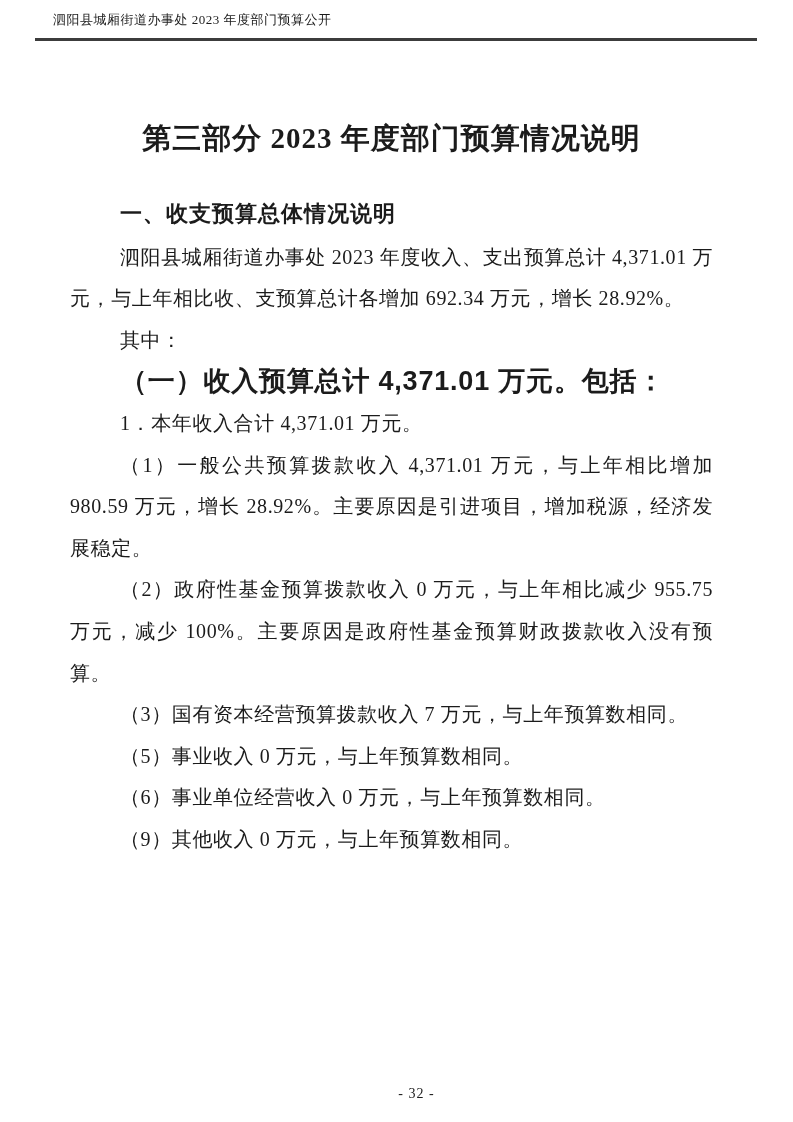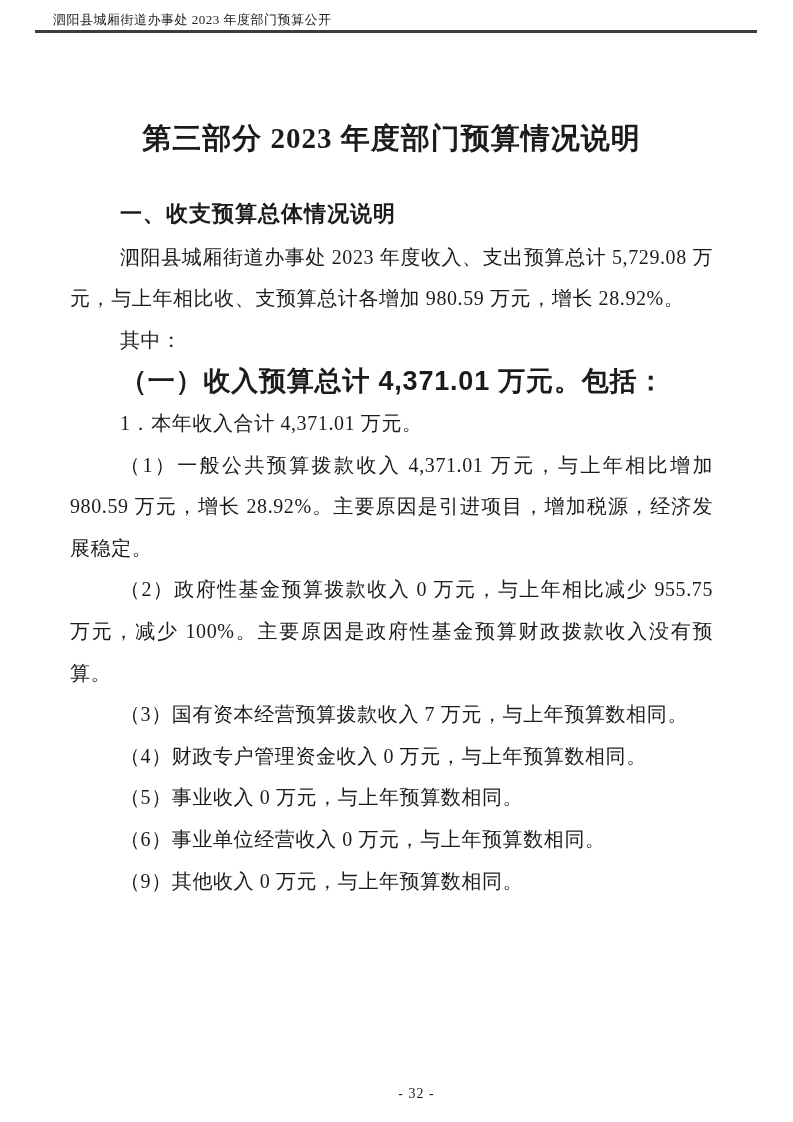--- a/index.html
+++ b/index.html
@@ -16,21 +16,21 @@
     color: #1b1b1b;
     overflow: hidden;
     font-family: "Liberation Serif", "DejaVu Serif", serif;
   }
   .doc-header {
     position: absolute;
     left: 35px;
     right: 36px;
     top: 13px;
     border-bottom: 3px solid #3c3c3c;
-    padding-bottom: 3px;
+    padding-bottom: 11px;
     font-size: 13px;
     line-height: 14px;
     font-family: "Liberation Serif", "DejaVu Serif", serif;
   }
   .doc-header-text {
     display: inline-block;
     margin-left: 18px;
     letter-spacing: 0.5px;
   }
   .doc-content {
@@ -91,35 +91,34 @@
   <header class="doc-header">
     <span class="doc-header-text">泗阳县城厢街道办事处 2023 年度部门预算公开</span>
   </header>
 
   <main class="doc-content">
 
     <h1 class="doc-title">第三部分 2023 年度部门预算情况说明</h1>
 
     <p class="section-heading">一、收支预算总体情况说明</p>
 
-    <p>泗阳县城厢街道办事处 2023 年度收入、支出预算总计 5,729.08 万元，与上年相比收、支预算总计各增加 980.59 万元，增长 28.92%。</p>
+    <p>泗阳县城厢街道办事处 2023 年度收入、支出预算总计 4,371.01 万元，与上年相比收、支预算总计各增加 692.34 万元，增长 28.92%。</p>
 
     <p>其中：</p>
 
     <p class="sub-heading">（一）收入预算总计 4,371.01 万元。包括：</p>
 
     <p>1．本年收入合计 4,371.01 万元。</p>
 
     <p>（1）一般公共预算拨款收入 4,371.01 万元，与上年相比增加 980.59 万元，增长 28.92%。主要原因是引进项目，增加税源，经济发展稳定。</p>
 
     <p>（2）政府性基金预算拨款收入 0 万元，与上年相比减少 955.75 万元，减少 100%。主要原因是政府性基金预算财政拨款收入没有预算。</p>
 
     <p>（3）国有资本经营预算拨款收入 7 万元，与上年预算数相同。</p>
 
-    <p>（4）财政专户管理资金收入 0 万元，与上年预算数相同。</p>
 
     <p>（5）事业收入 0 万元，与上年预算数相同。</p>
 
     <p>（6）事业单位经营收入 0 万元，与上年预算数相同。</p>
 
 
 
     <p>（9）其他收入 0 万元，与上年预算数相同。</p>
 
   </main>

